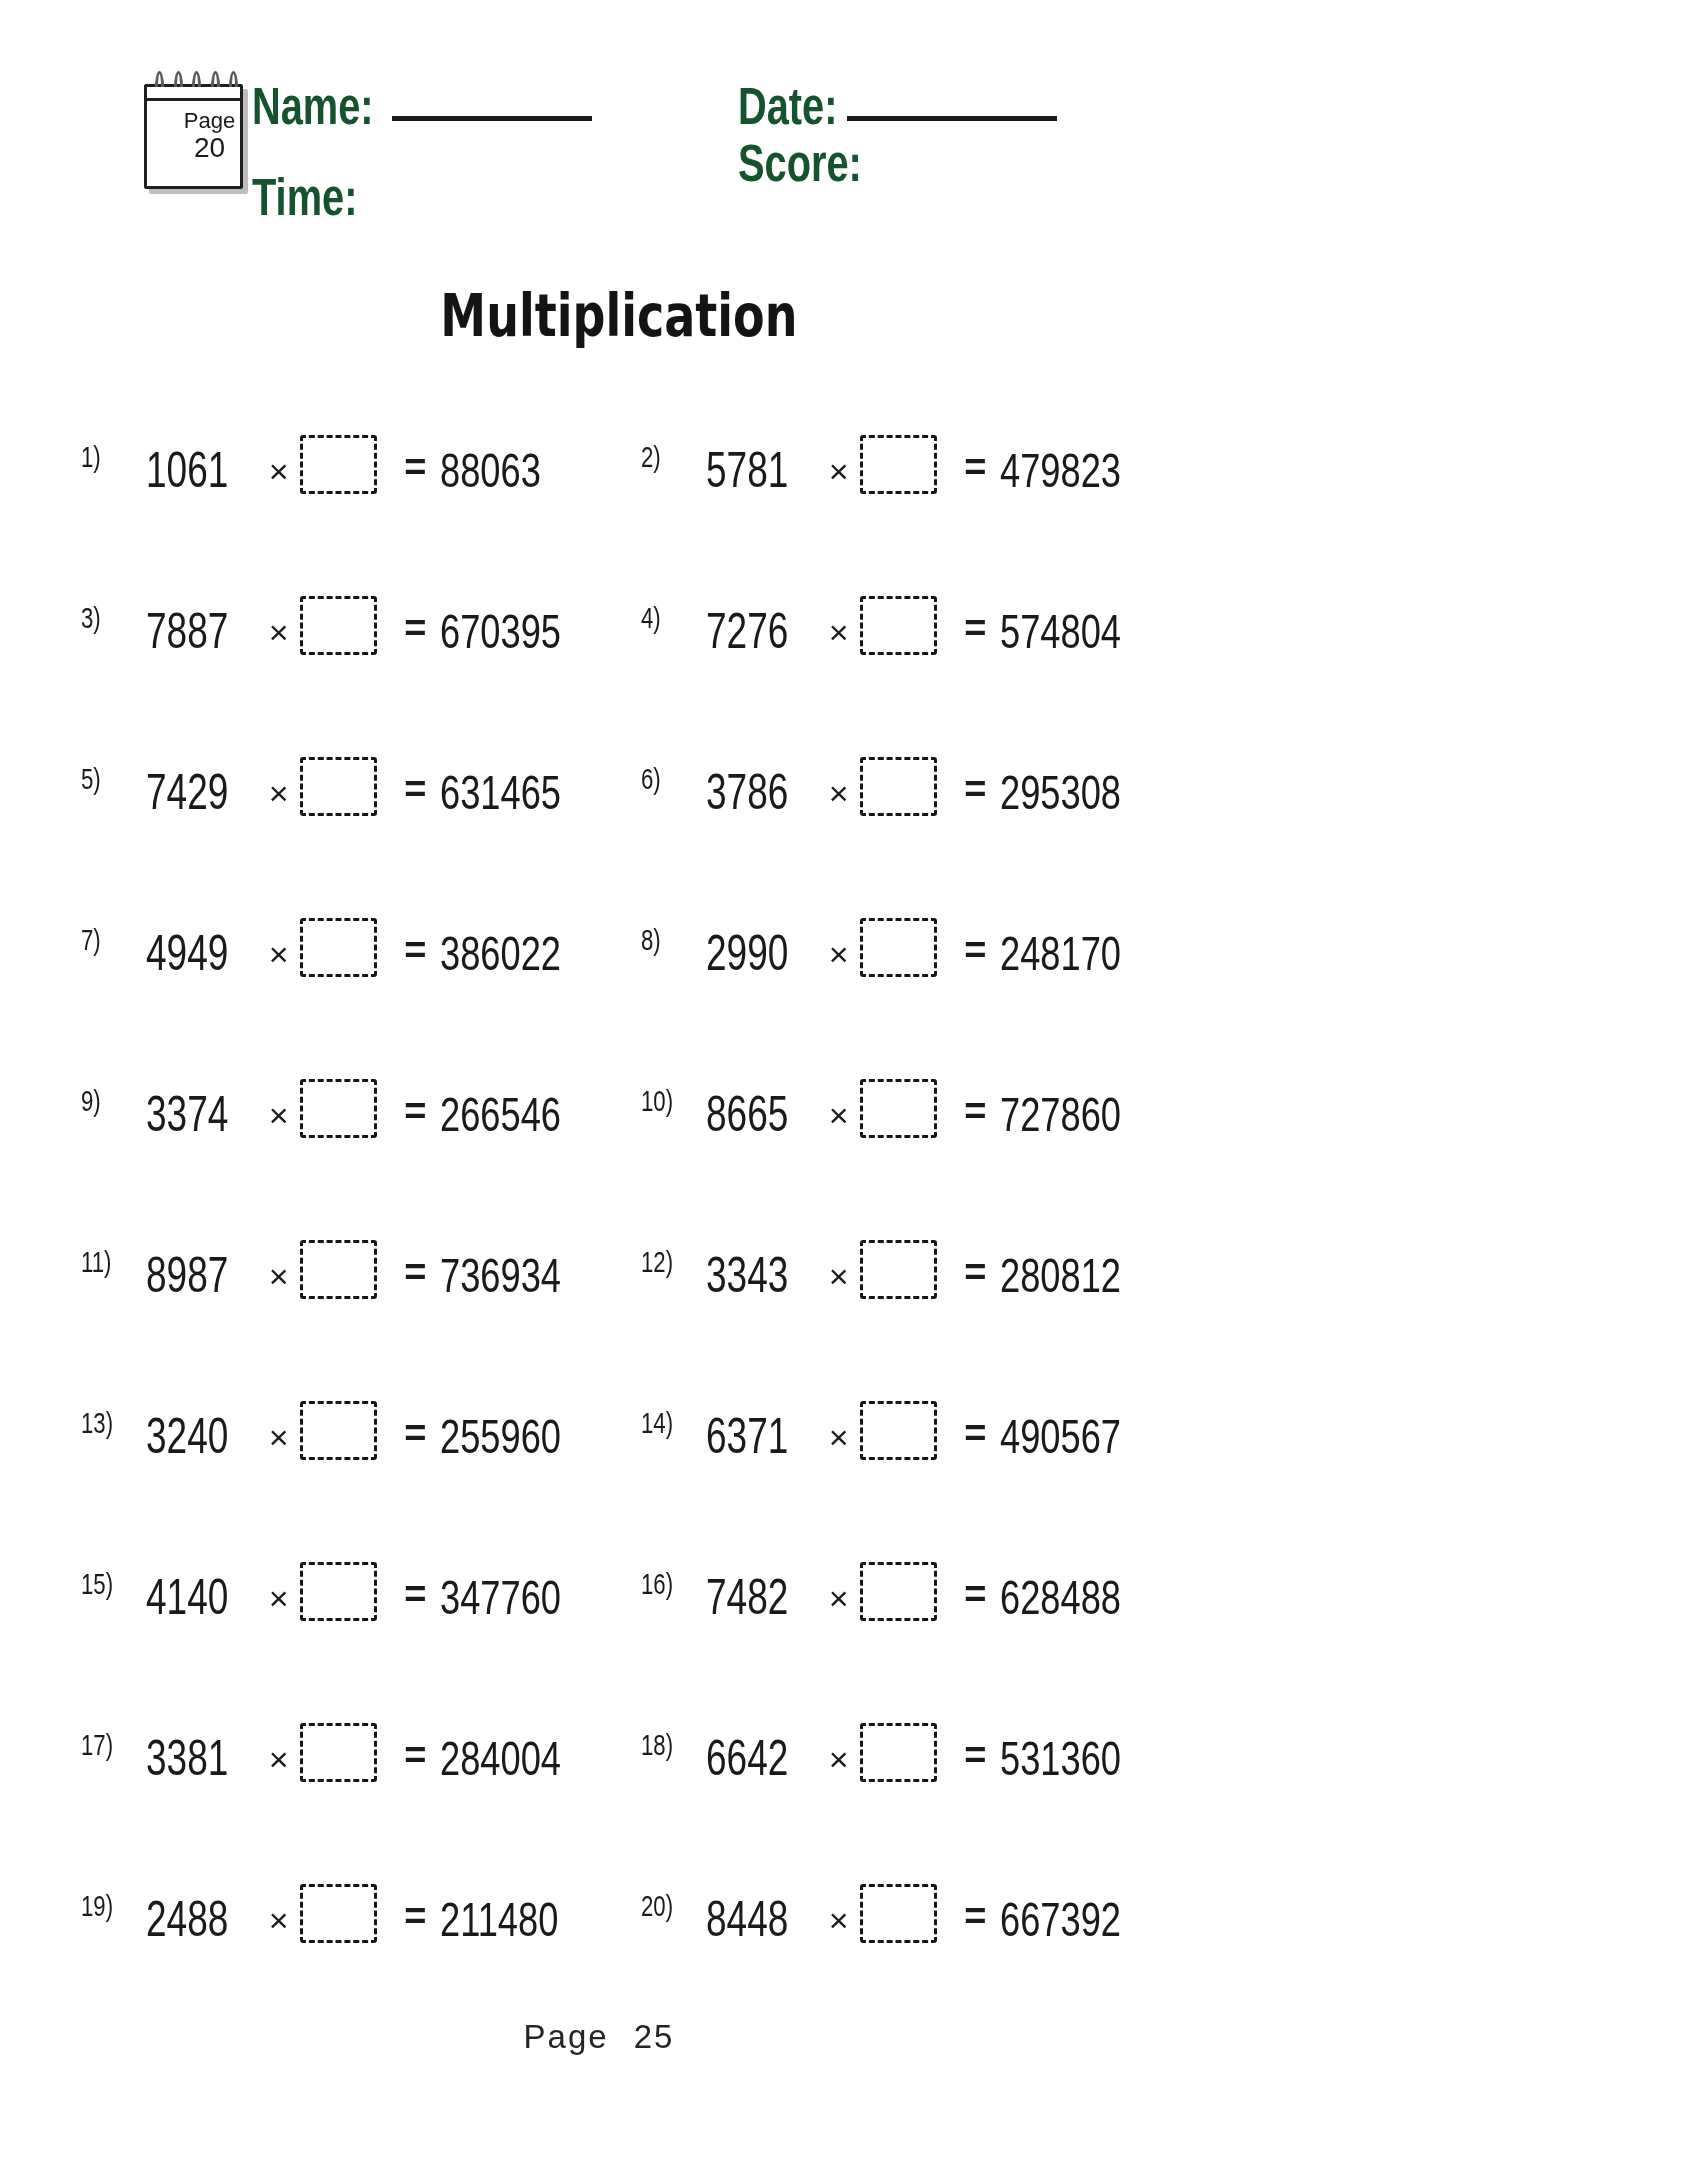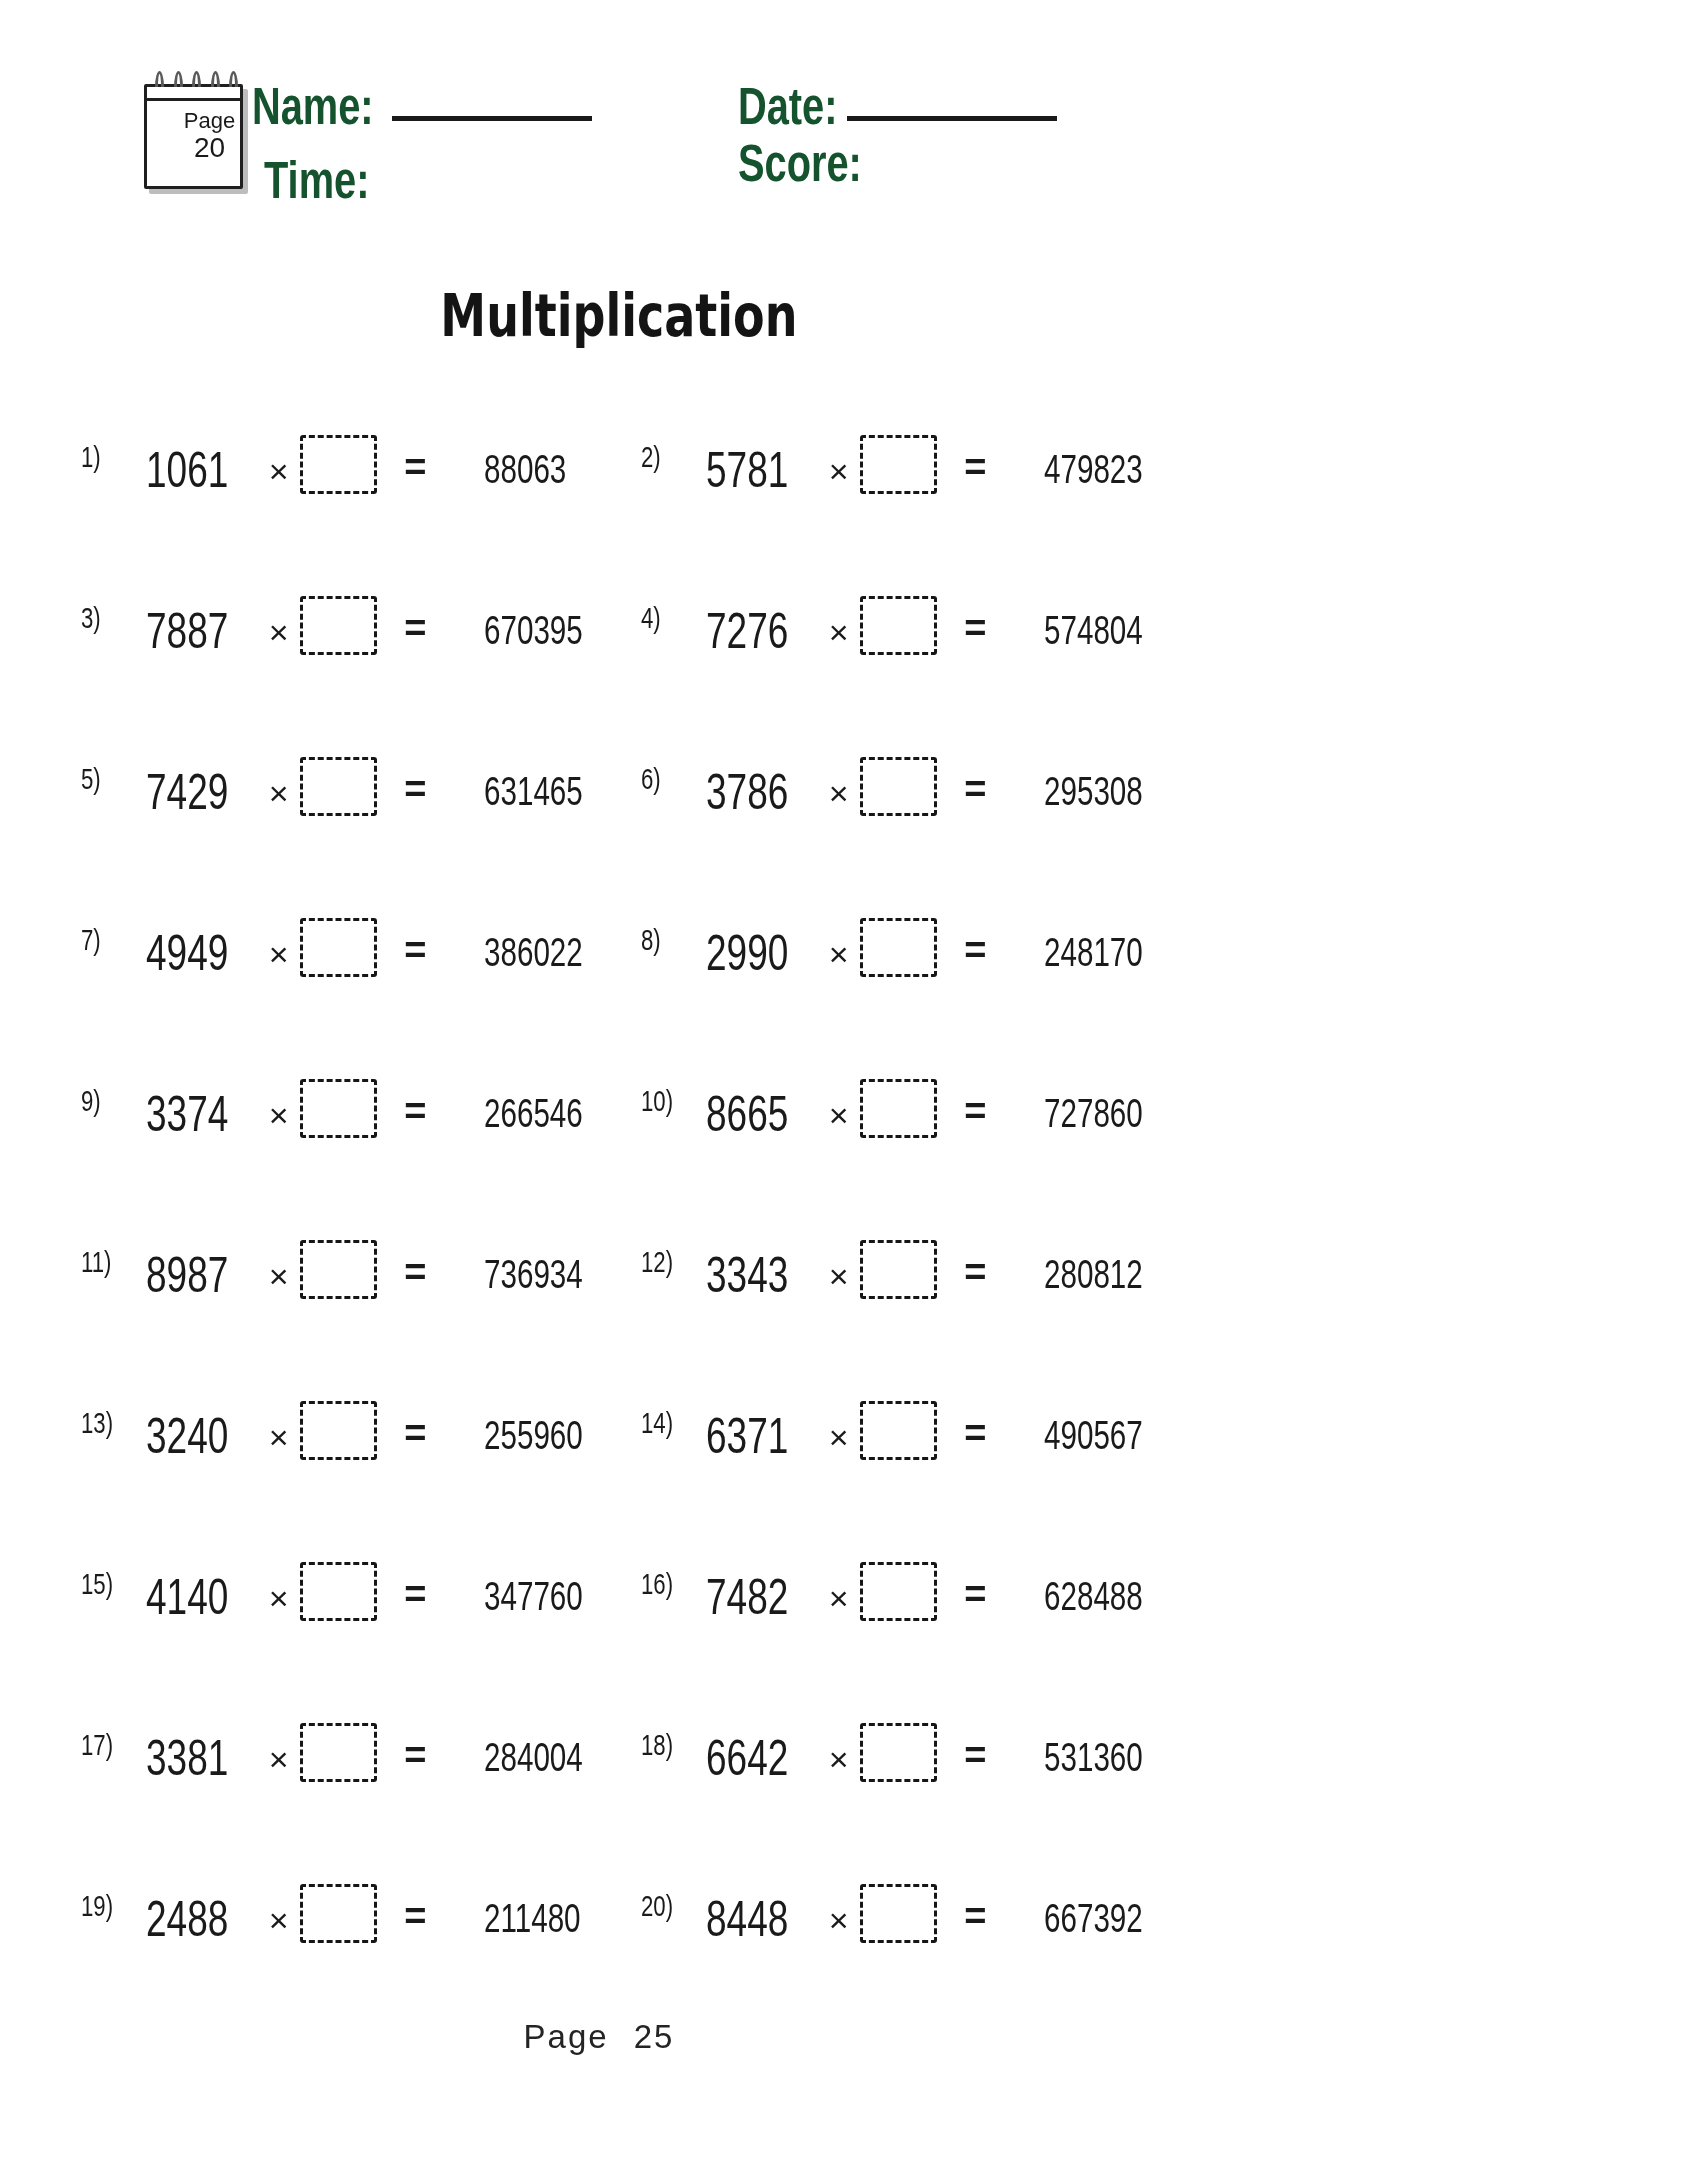--- a/index.html
+++ b/index.html
@@ -37,21 +37,21 @@
     position:absolute;left:81px;top:389px;width:1137px;
     display:grid;grid-template-columns:560px 556px;grid-auto-rows:161px;align-items:center;
   }
   .problem{display:flex;align-items:center;height:161px;}
   .pnum{flex:0 0 65px;font-size:30px;position:relative;top:-13px;}
   .operand{flex:0 0 101px;font-size:50px;}
   .times{flex:0 0 43px;font-size:34px;text-align:center;transform:translateY(2px);}
   .abox{flex:0 0 77px;height:59px;box-sizing:border-box;border:3px dashed #161616;
         border-radius:3px;margin-right:27px;transform:translateY(-5px);background:#fff;}
   .eq{flex:0 0 36px;font-size:38px;font-weight:700;transform:translateY(-2px);}
-  .result{font-size:40px;margin-left:44px;}
+  .result{font-size:49px;}
 
   .footer{position:absolute;left:0;top:2018px;width:1198px;text-align:center;
           font-size:33px;letter-spacing:2px;word-spacing:14px;color:#242424;}
 </style>
 </head>
 <body>
 
 <div class="sheet">
 
   <div class="badge">
@@ -66,21 +66,21 @@
     <div class="badge-text">
       <div class="badge-line1">Page</div>
       <div class="badge-line2">20</div>
     </div>
   </div>
 
   <div class="hlabel" style="left:252px;top:81px;"><span class="cx">Name:</span></div>
   <div class="fill-line" style="left:392px;top:116px;width:200px;"></div>
   <div class="hlabel" style="left:738px;top:81px;"><span class="cx">Date:</span></div>
   <div class="fill-line" style="left:847px;top:116px;width:210px;"></div>
-  <div class="hlabel" style="left:252px;top:155px;margin-left:12px;"><span class="cx">Time:</span></div>
+  <div class="hlabel" style="left:252px;top:172px;"><span class="cx">Time:</span></div>
   <div class="hlabel" style="left:738px;top:138px;"><span class="cx">Score:</span></div>
 
   <div class="title"><span class="cx">Multiplication</span></div>
 
   <div class="problems">
     <div class="problem">
       <span class="pnum"><span class="cx">1)</span></span>
       <span class="operand"><span class="cx">1061</span></span>
       <span class="times">×</span>
       <span class="abox"></span>

